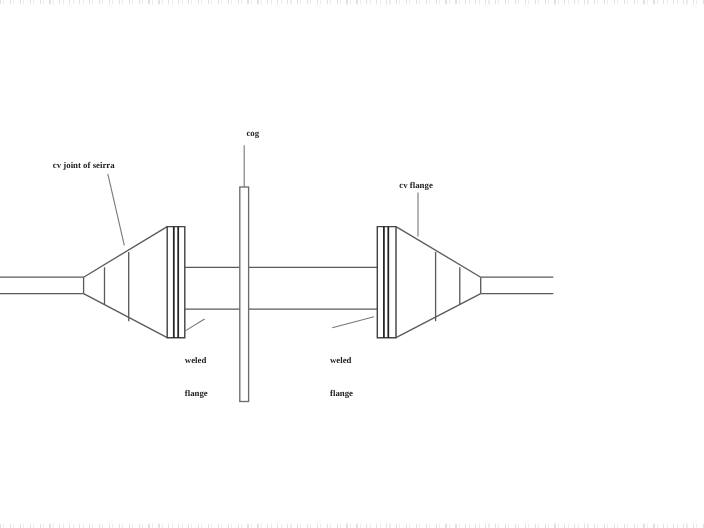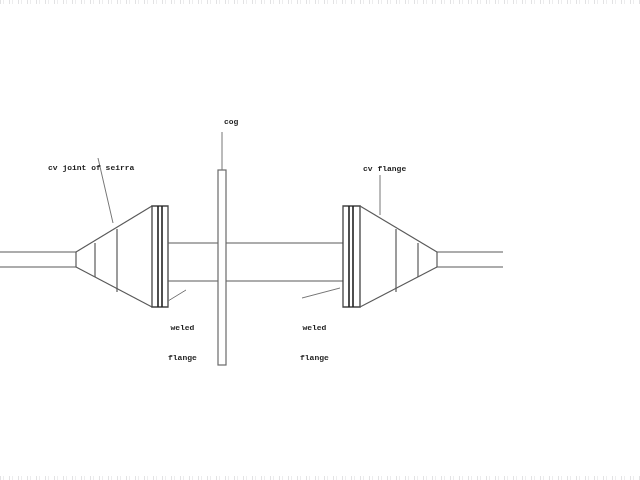--- a/index.html
+++ b/index.html
@@ -41,28 +41,27 @@
         rgba(255,255,255,0) 3px,
         rgba(165,165,170,0.40) 3px,
         rgba(165,165,170,0.40) 4px,
         rgba(255,255,255,0) 4px,
         rgba(255,255,255,0) 9px);
   }
   .noise-top { top: 0px; }
   .noise-bottom { bottom: 0px; }
   .lbl {
     position: absolute;
-    font-family: Liberation Mono, monospace;
+    font-family: Liberation Serif, serif;
     font-weight: bold;
     font-size: 8px;
     line-height: 10px;
     color: #1d1d1d;
     white-space: pre;
     letter-spacing: 0px;
-    text-align: center;
   }
 </style>
 </head>
 <body>
 
 <div id="canvas">
 
   <div class="noise-band noise-top"></div>
 
   <svg id="diagram-svg" viewBox="0 0 640 480">
@@ -117,21 +116,21 @@
     <g fill="none" stroke="#777777" stroke-width="1">
       <path d="M 98,158 L 113,223"></path>
       <path d="M 222,132 L 222,170"></path>
       <path d="M 380,175 L 380,215"></path>
       <path d="M 186,290 L 168,301"></path>
       <path d="M 302,298 L 340,288"></path>
     </g>
 
   </svg>
 
-  <div class="lbl" style="left:48px; top:146px;margin-top:17px;">cv joint of seirra</div>
+  <div class="lbl" style="left:48px; top:146px;">cv joint of seirra</div>
 
   <div class="lbl" style="left:224px; top:117px;">cog</div>
 
   <div class="lbl" style="left:363px; top:164px;">cv flange</div>
 
   <div class="lbl" style="left:168px; top:303px;">
     <div>weled</div>
     <div>flange</div>
   </div>
 

